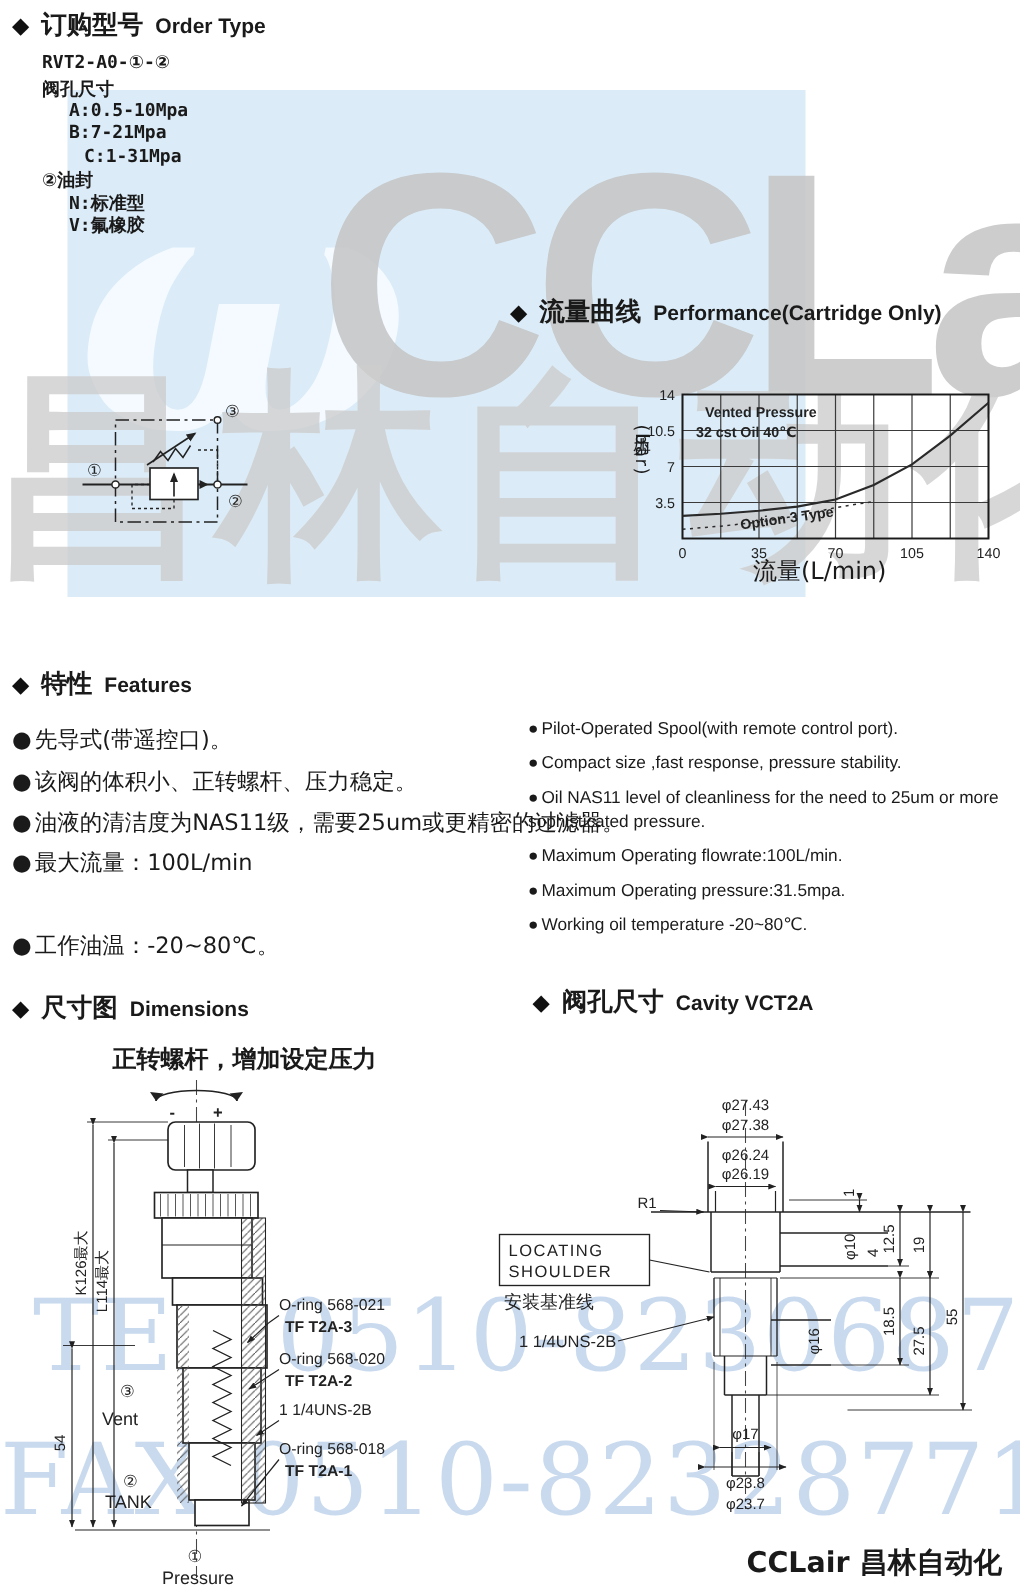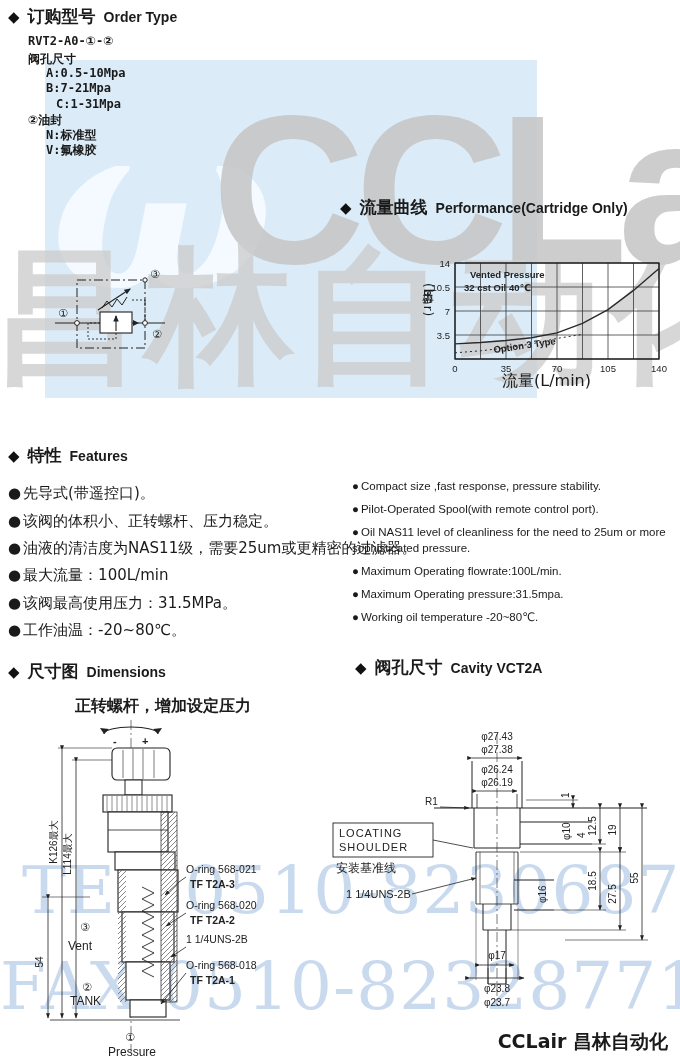--- a/index.html
+++ b/index.html
@@ -137,26 +137,25 @@
 
   <div class="abs hd" style="left:8px;top:444px;">
     <span class="dia">◆</span>
     <span class="cn">特性</span>
     <span class="en">Features</span>
   </div>
   <div class="feat-cn" style="left:8px;top:484px;"><span class="bullet">●</span><span>先导式(带遥控口)。</span></div>
   <div class="feat-cn" style="left:8px;top:512px;"><span class="bullet">●</span><span>该阀的体积小、正转螺杆、压力稳定。</span></div>
   <div class="feat-cn" style="left:8px;top:539px;"><span class="bullet">●</span><span>油液的清洁度为NAS11级，需要25um或更精密的过滤器。</span></div>
   <div class="feat-cn" style="left:8px;top:566px;"><span class="bullet">●</span><span>最大流量：100L/min</span></div>
-  <div class="feat-cn" style="left:8px;top:594px;"><span class="bullet">●</span><span>该阀最高使用压力：31.5MPa。</span></div>
   <div class="feat-cn" style="left:8px;top:621px;"><span class="bullet">●</span><span>工作油温：-20~80℃。</span></div>
 
   <div class="feat-en-list">
+    <div class="feat-en"><span class="bullet">●</span><span>Pilot-Operated Spool(with remote control port).</span></div>
     <div class="feat-en"><span class="bullet">●</span><span>Compact size ,fast response, pressure stability.</span></div>
-    <div class="feat-en"><span class="bullet">●</span><span>Pilot-Operated Spool(with remote control port).</span></div>
     <div class="feat-en"><span class="bullet">●</span><span>Oil NAS11 level of cleanliness for the need to 25um or more sophisticated pressure.</span></div>
     <div class="feat-en"><span class="bullet">●</span><span>Maximum Operating flowrate:100L/min.</span></div>
     <div class="feat-en"><span class="bullet">●</span><span>Maximum  Operating pressure:31.5mpa.</span></div>
     <div class="feat-en"><span class="bullet">●</span><span>Working oil temperature -20~80℃.</span></div>
   </div>
 
   <div class="abs hd" style="left:8px;top:660px;">
     <span class="dia">◆</span>
     <span class="cn">尺寸图</span>
     <span class="en">Dimensions</span>

